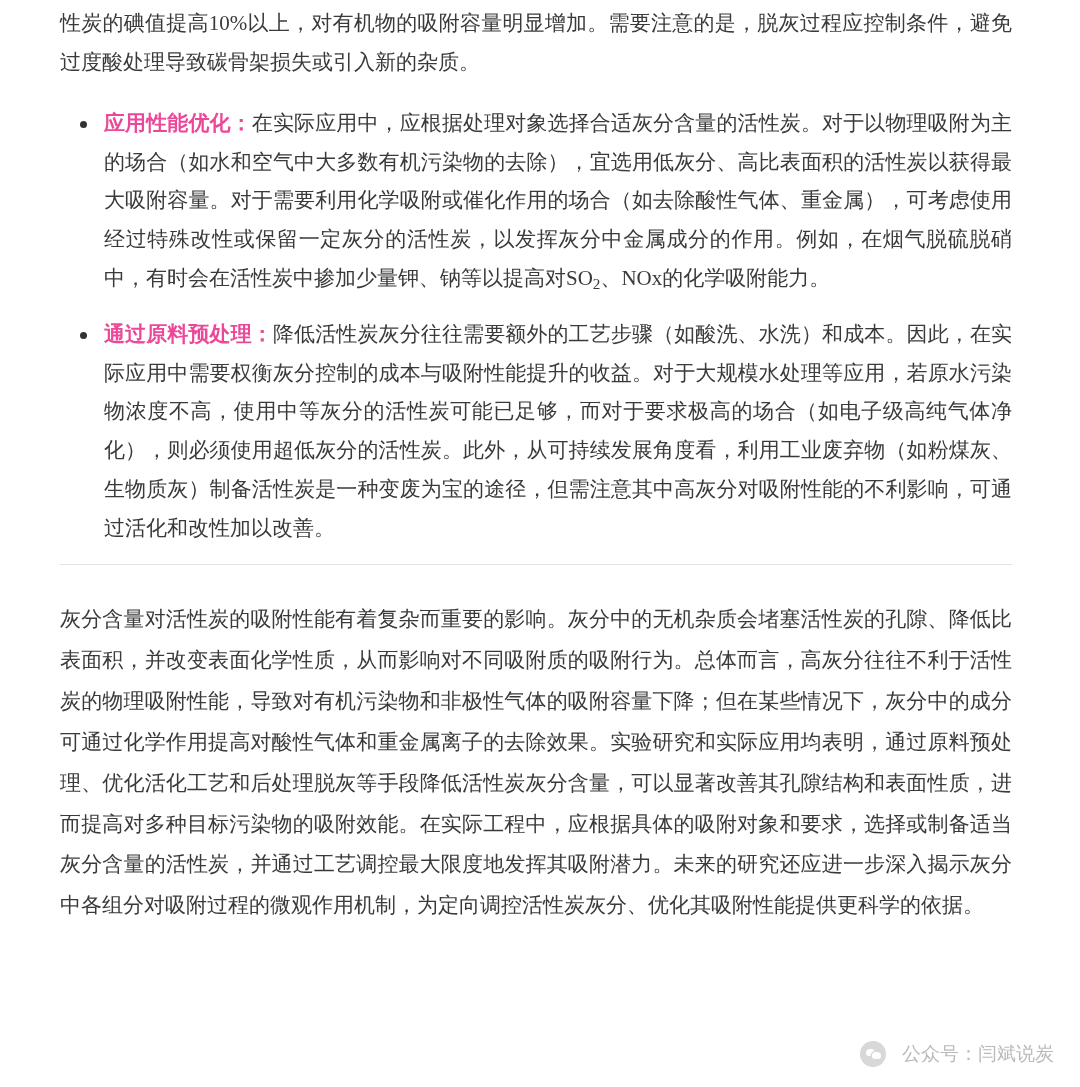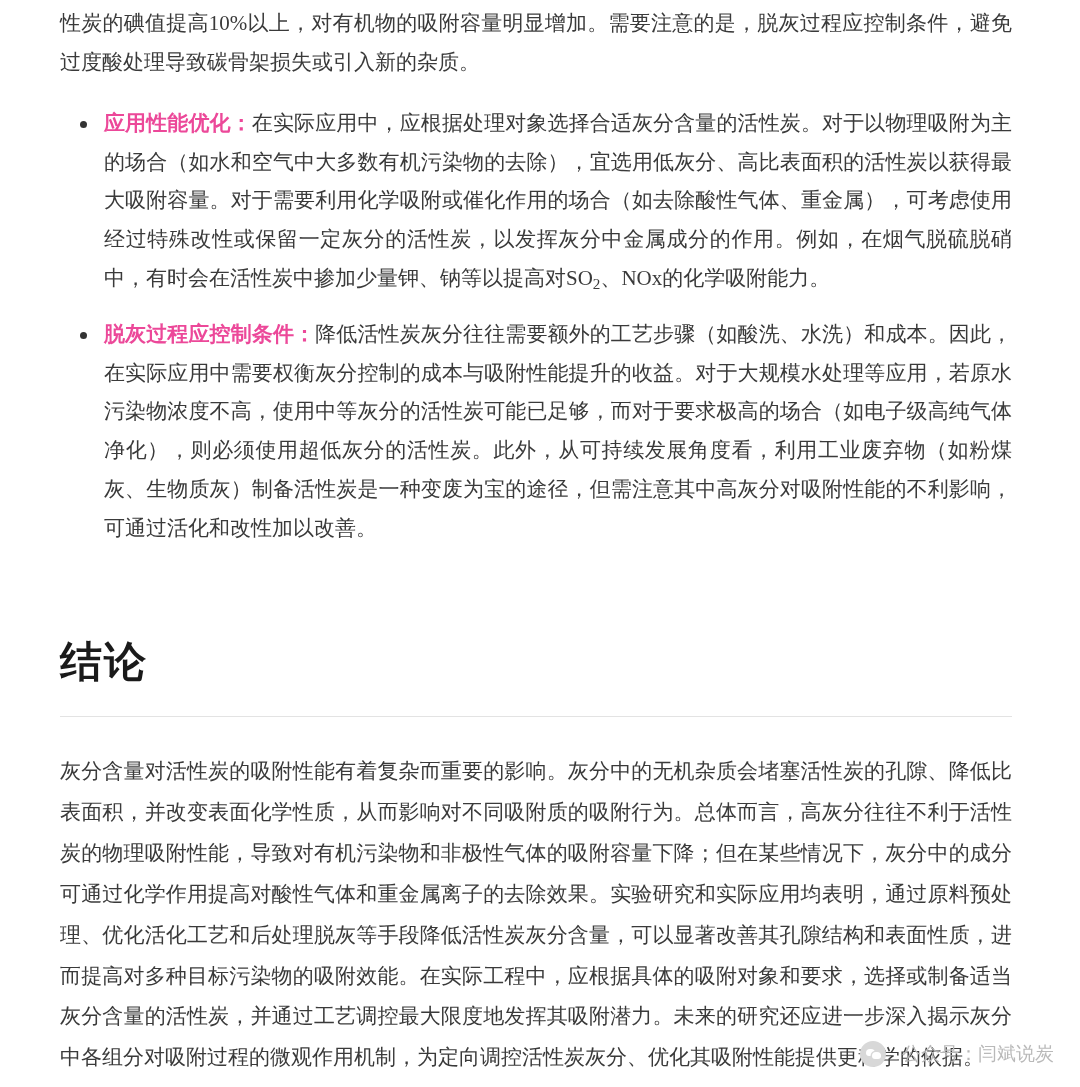--- a/index.html
+++ b/index.html
@@ -131,25 +131,24 @@
 
 <div class="page">
 
   <p class="para-top">性炭的碘值提高10%以上，对有机物的吸附容量明显增加。需要注意的是，脱灰过程应控制条件，避免过度酸处理导致碳骨架损失或引入新的杂质。</p>
 
   <ul class="bullets">
     <li>
       <span class="lead">应用性能优化：</span><span>在实际应用中，应根据处理对象选择合适灰分含量的活性炭。对于以物理吸附为主的场合（如水和空气中大多数有机污染物的去除），宜选用低灰分、高比表面积的活性炭以获得最大吸附容量。对于需要利用化学吸附或催化作用的场合（如去除酸性气体、重金属），可考虑使用经过特殊改性或保留一定灰分的活性炭，以发挥灰分中金属成分的作用。例如，在烟气脱硫脱硝中，有时会在活性炭中掺加少量钾、钠等以提高对SO</span><sub>2</sub><span>、NOx的化学吸附能力。</span>
     </li>
     <li>
-      <span class="lead">脱灰过程应控制条件：</span><span>降低活性炭灰分往往需要额外的工艺步骤（如酸洗、水洗）和成本。因此，在实际应用中需要权衡灰分控制的成本与吸附性能提升的收益。对于大规模水处理等应用，若原水污染物浓度不高，使用中等灰分的活性炭可能已足够，而对于要求极高的场合（如电子级高纯气体净化），则必须使用超低灰分的活性炭。此外，从可持续发展角度看，利用工业废弃物（如粉煤灰、生物质灰）制备活性炭是一种变废为宝的途径，但需注意其中高灰分对吸附性能的不利影响，可通过活化和改性加以改善。</span>
+      <span class="lead">通过原料预处理：</span><span>降低活性炭灰分往往需要额外的工艺步骤（如酸洗、水洗）和成本。因此，在实际应用中需要权衡灰分控制的成本与吸附性能提升的收益。对于大规模水处理等应用，若原水污染物浓度不高，使用中等灰分的活性炭可能已足够，而对于要求极高的场合（如电子级高纯气体净化），则必须使用超低灰分的活性炭。此外，从可持续发展角度看，利用工业废弃物（如粉煤灰、生物质灰）制备活性炭是一种变废为宝的途径，但需注意其中高灰分对吸附性能的不利影响，可通过活化和改性加以改善。</span>
     </li>
   </ul>
 
-  <h2 class="section-title">结论</h2>
   <div class="rule"></div>
 
   <p class="conclusion">灰分含量对活性炭的吸附性能有着复杂而重要的影响。灰分中的无机杂质会堵塞活性炭的孔隙、降低比表面积，并改变表面化学性质，从而影响对不同吸附质的吸附行为。总体而言，高灰分往往不利于活性炭的物理吸附性能，导致对有机污染物和非极性气体的吸附容量下降；但在某些情况下，灰分中的成分可通过化学作用提高对酸性气体和重金属离子的去除效果。实验研究和实际应用均表明，通过原料预处理、优化活化工艺和后处理脱灰等手段降低活性炭灰分含量，可以显著改善其孔隙结构和表面性质，进而提高对多种目标污染物的吸附效能。在实际工程中，应根据具体的吸附对象和要求，选择或制备适当灰分含量的活性炭，并通过工艺调控最大限度地发挥其吸附潜力。未来的研究还应进一步深入揭示灰分中各组分对吸附过程的微观作用机制，为定向调控活性炭灰分、优化其吸附性能提供更科学的依据。</p>
 
   <div class="watermark">
     <span class="wm-logo"></span>
     <span>公众号：闫斌说炭</span>
   </div>
 
 </div>

